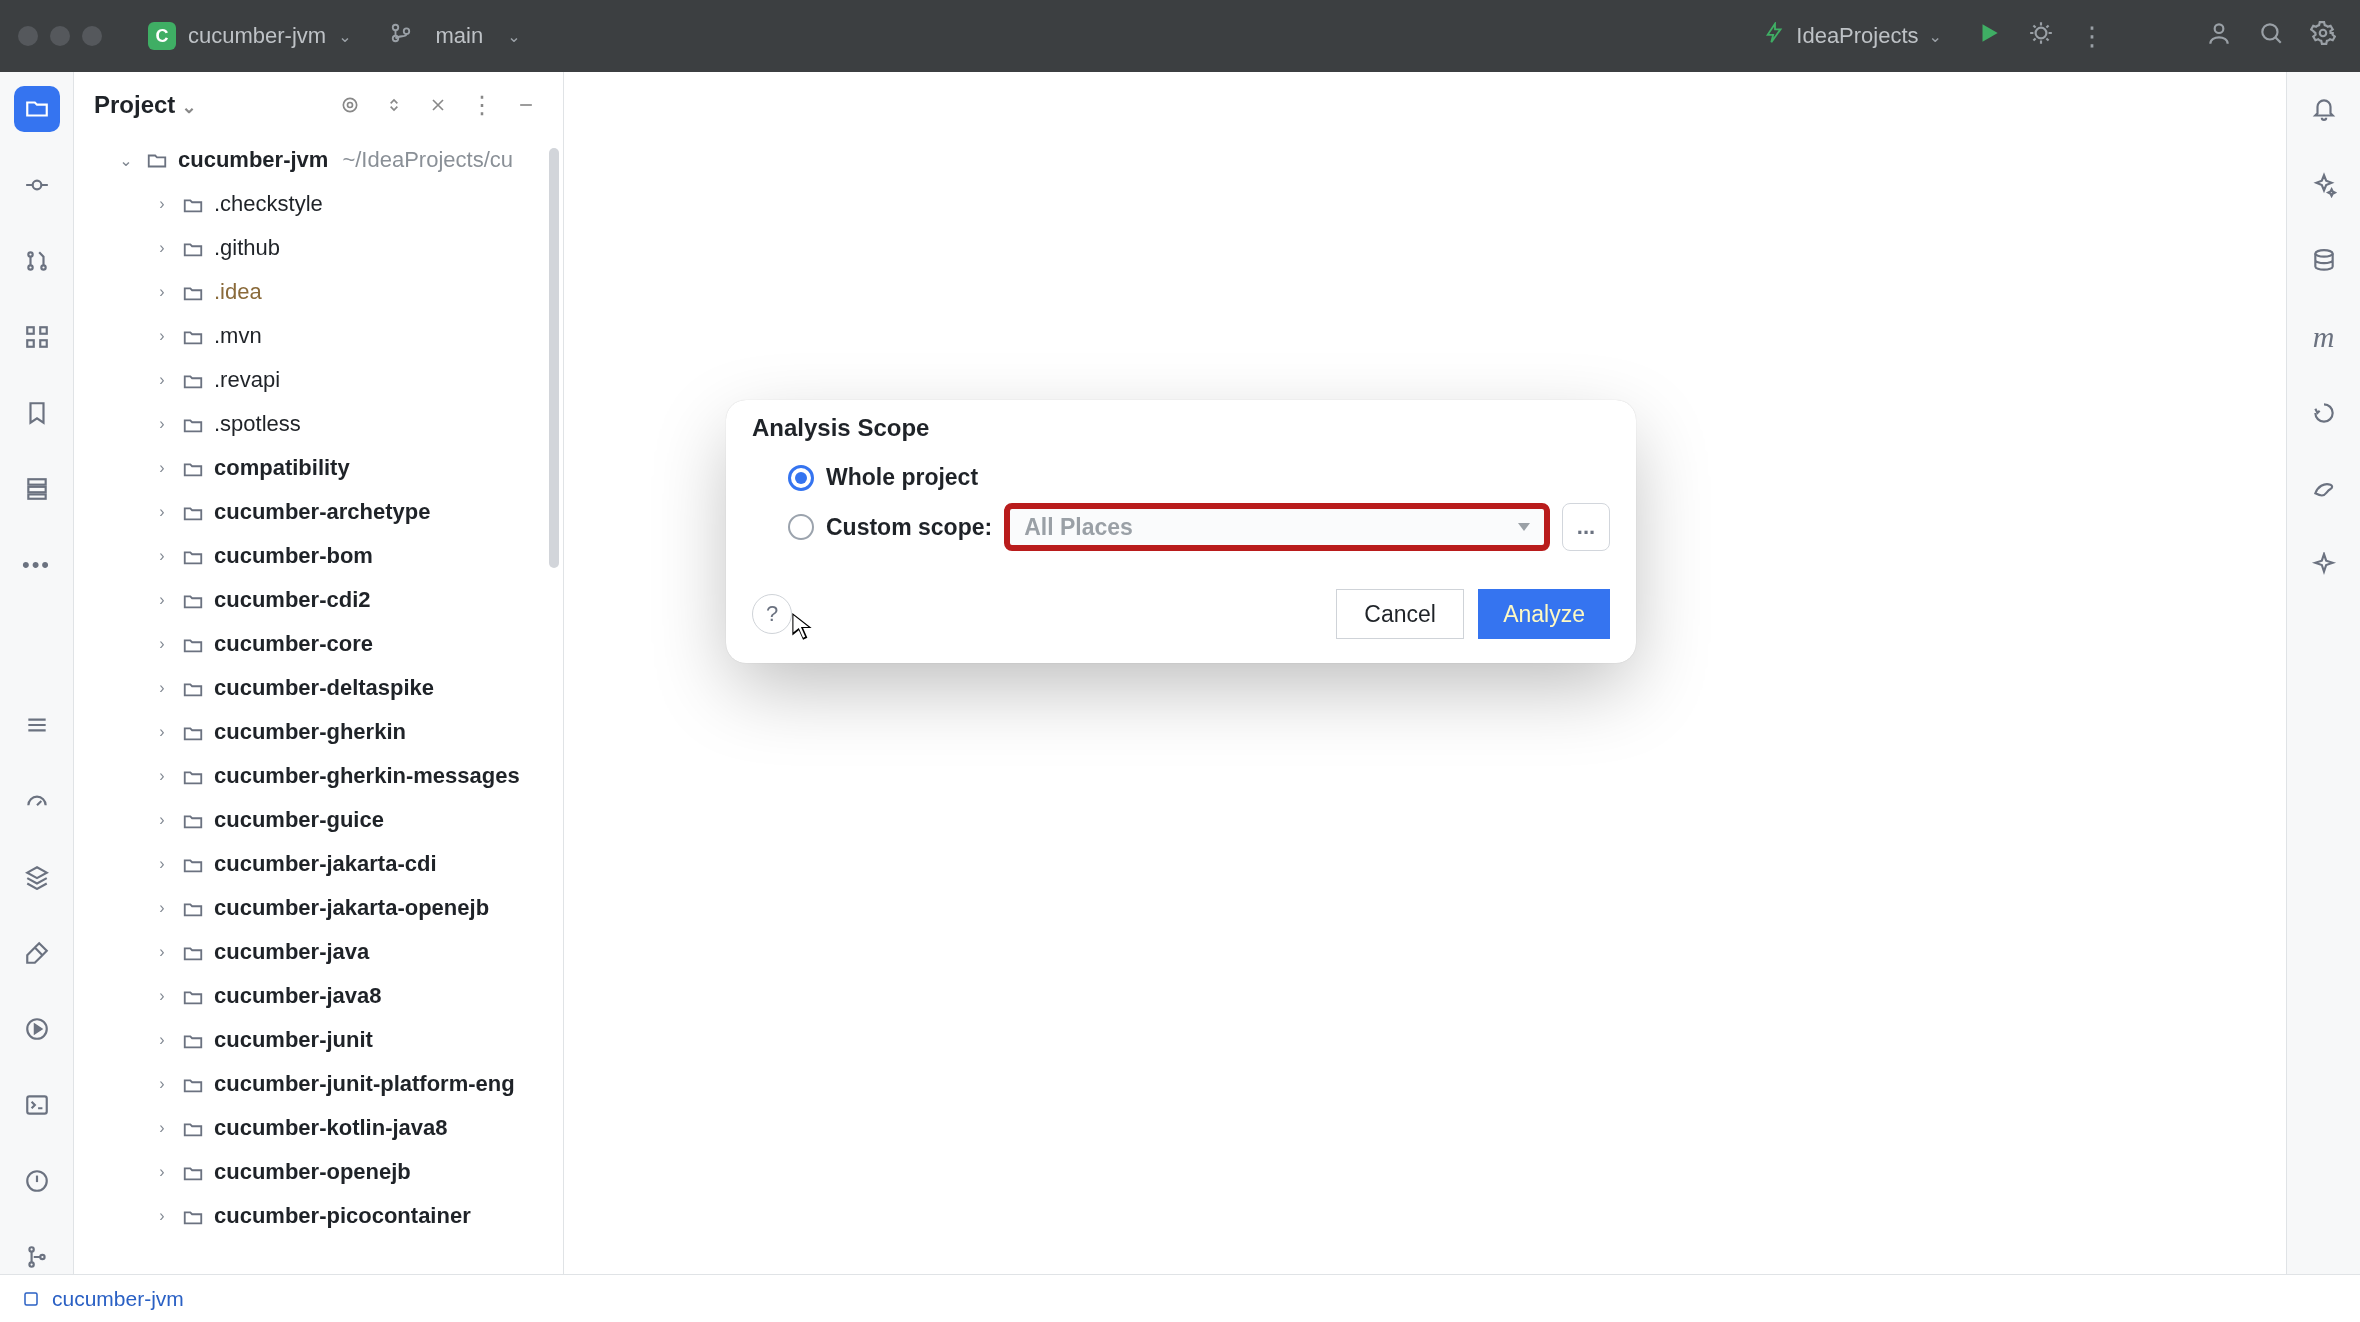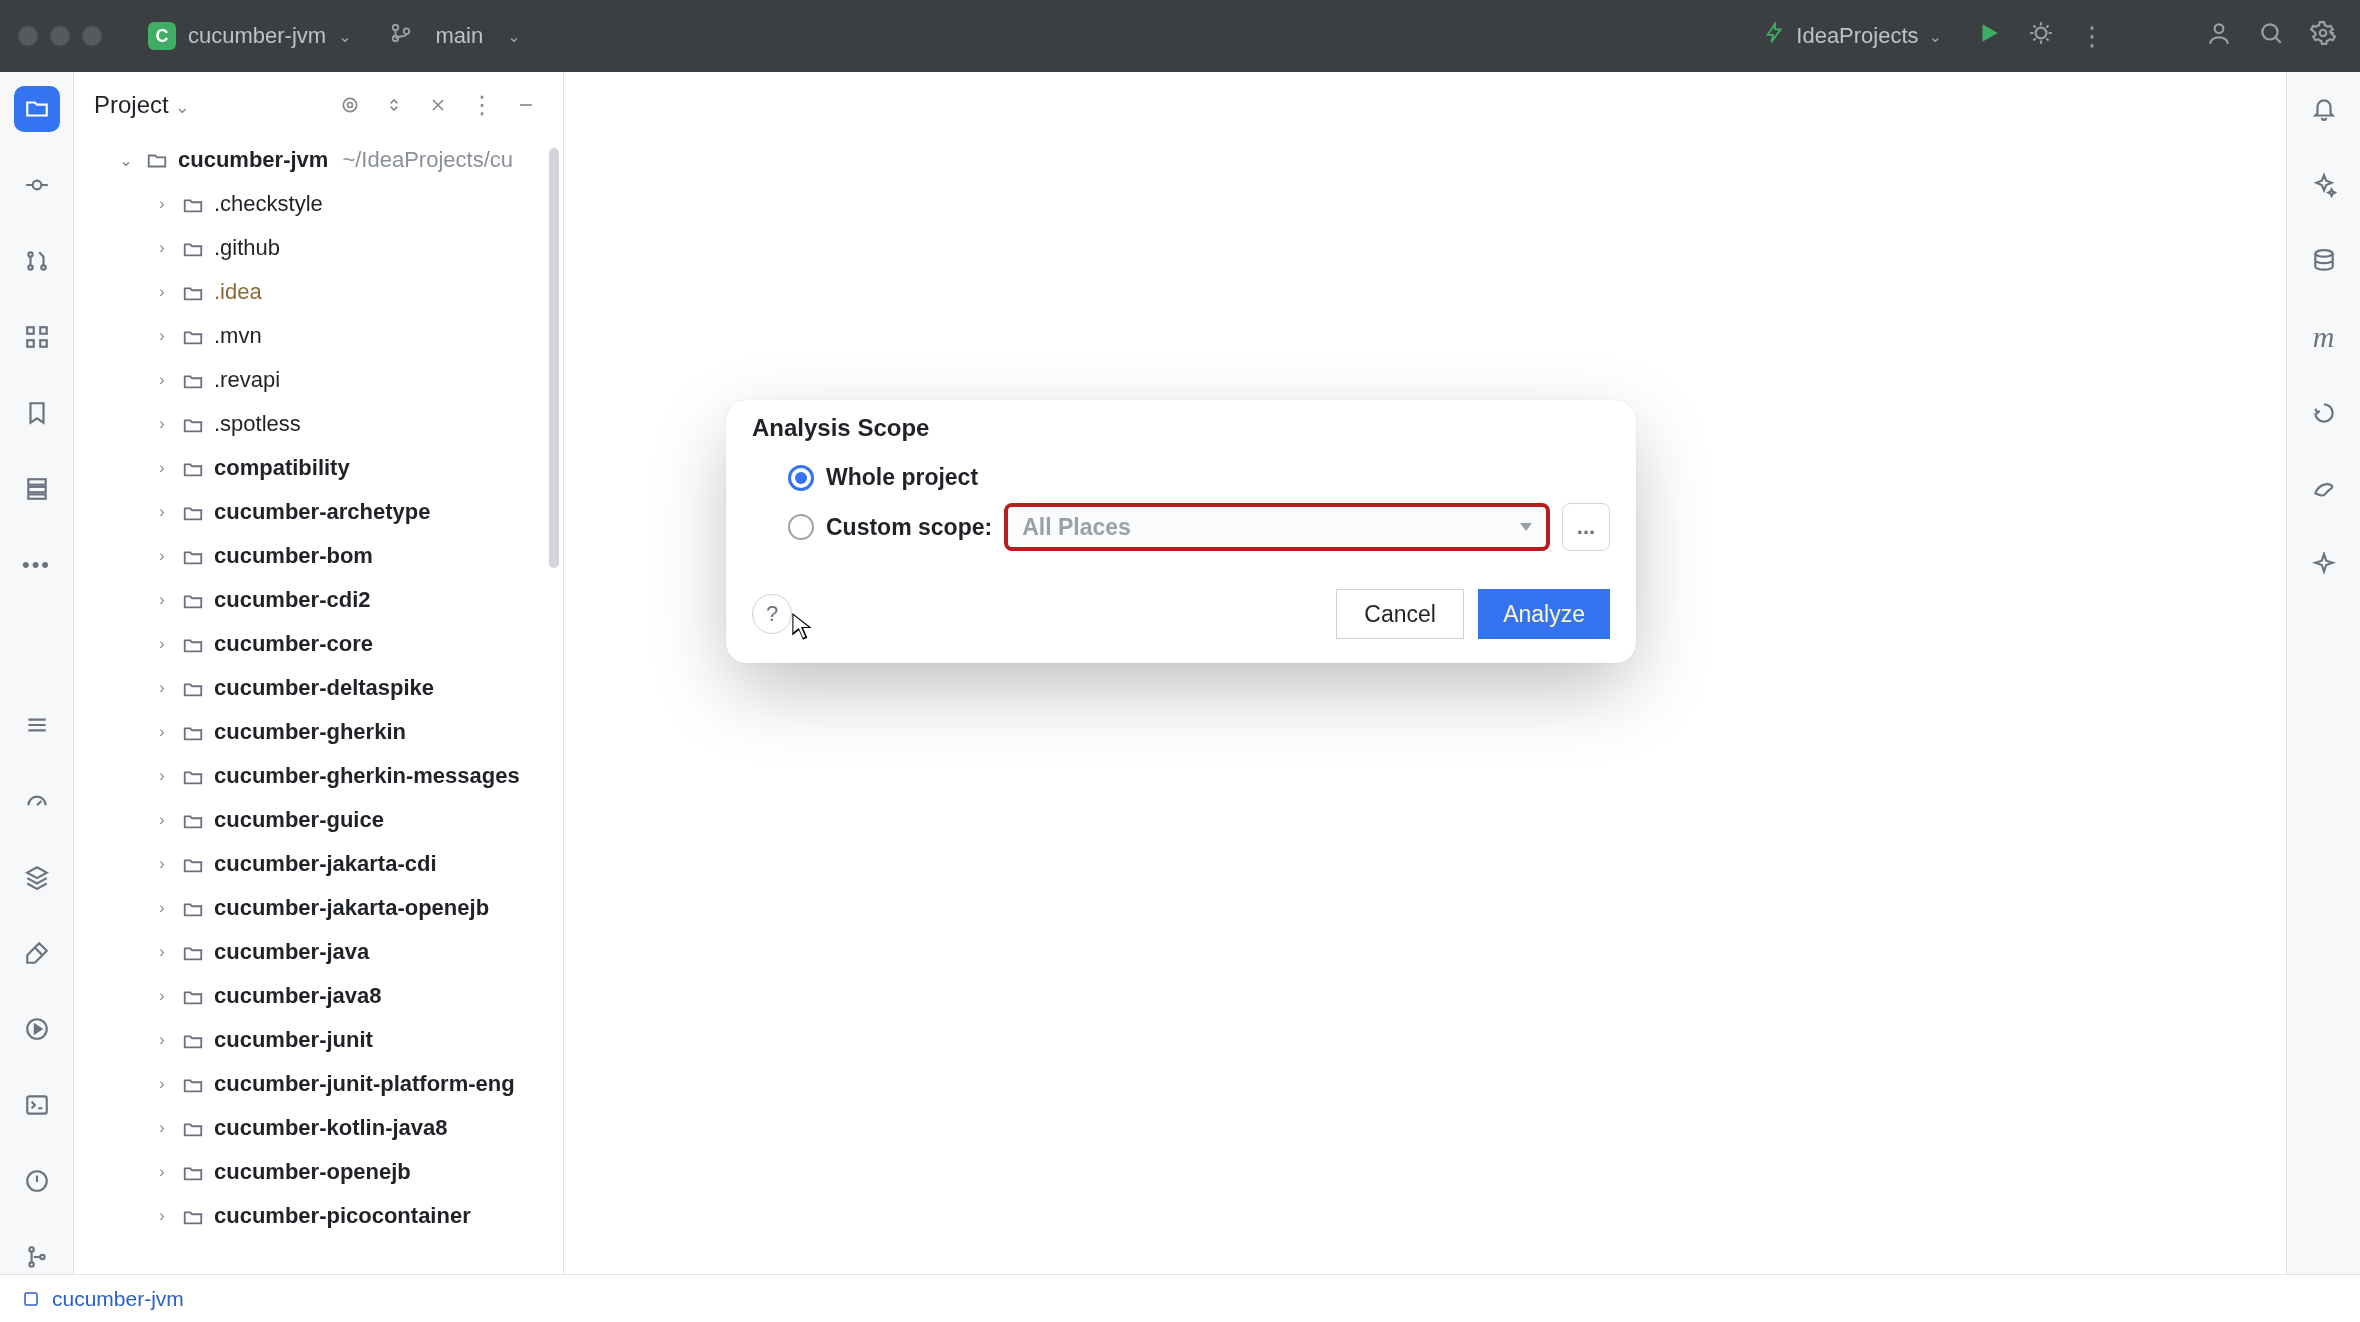--- a/index.html
+++ b/index.html
@@ -108,21 +108,21 @@
     display:flex; flex-direction:column;
     position:relative;
   }
   .tree-head {
     height: 66px;
     display:flex; align-items:center;
     padding: 0 20px;
     gap: 10px;
     font-size: 24px;
   }
-  .tree-head .title { font-weight: 400;  }
+  .tree-head .title { font-weight: 700;  }
   .tree-head .title .chev2 { font-size:18px; color:#888; margin-left:6px;}
   .tree-head .sp { flex:1; }
   .tree-head .hicon {
     width:34px; height:34px;
     display:flex; align-items:center; justify-content:center;
     color:#888;
   }
   .tree-head .hicon svg { width:20px; height:20px; }
   .tree-body {
     flex:1;
@@ -252,21 +252,21 @@
     background: var(--accent);
   }
   .custom-line {
     display:flex; align-items:center; gap:12px;
     padding: 2px 0 6px 36px;
     position:relative;
   }
   .combo {
     flex:1;
     height:48px;
-    border:4px solid #b91c1c;
+    border:6px solid #b91c1c;
     border-radius:8px;
     background:#fafbfc;
     color:#9aa0a6;
     padding: 0 40px 0 14px;
     display:flex; align-items:center;
     position:relative;
   }
   .combo::after{
     content:'';
     position:absolute; right:14px; top:50%;

